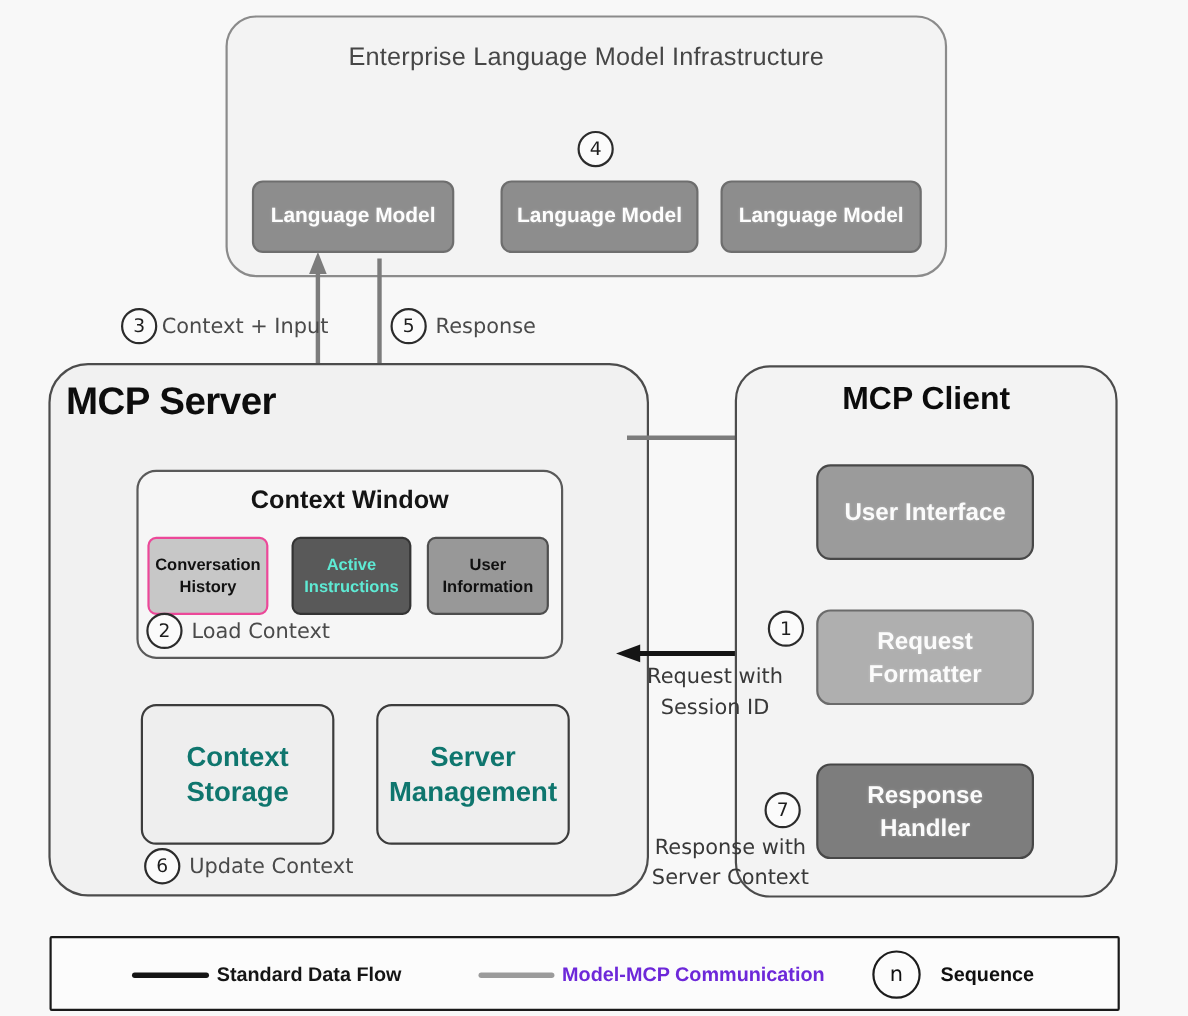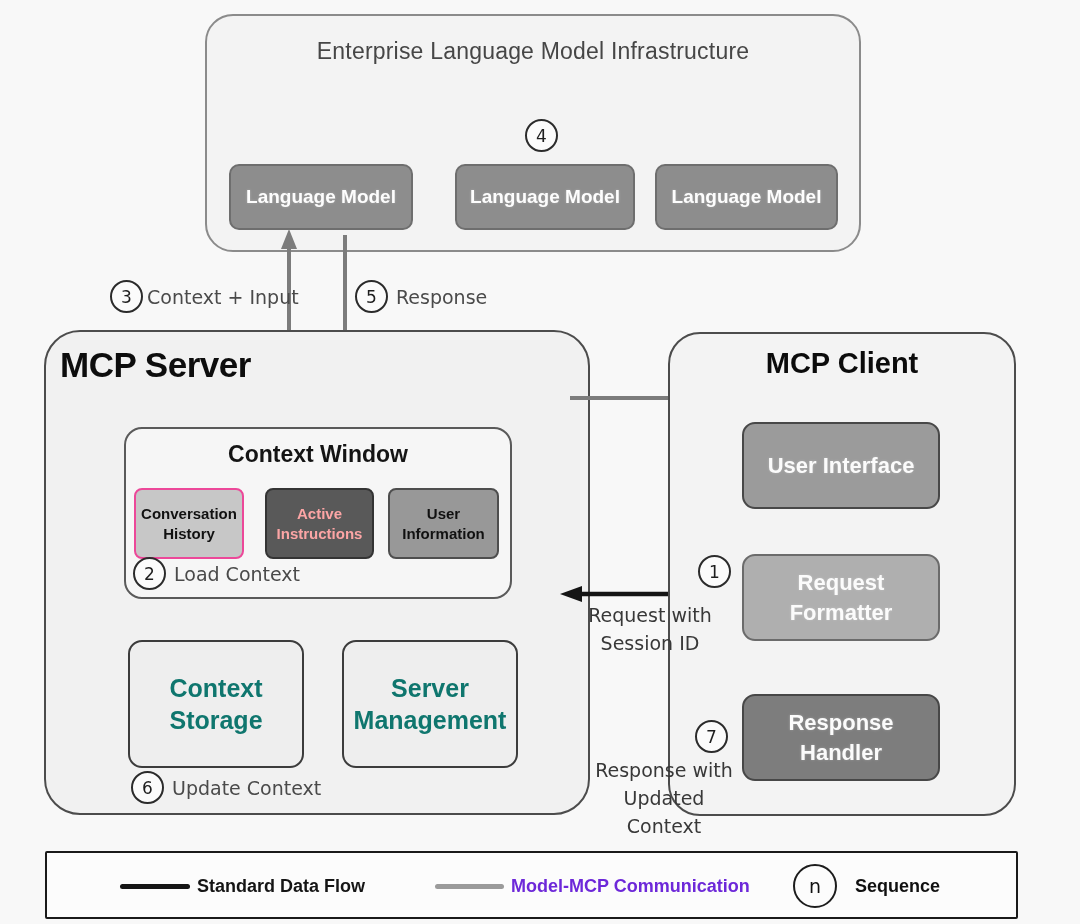--- a/index.html
+++ b/index.html
@@ -80,21 +80,21 @@
     text-align: center; font-size: 23px; font-weight: bold; color: #141414;
   }
   .cw-item {
     position: absolute; top: 59px; height: 71px;
     border-radius: 8px; box-sizing: border-box;
     display: flex; align-items: center; justify-content: center;
     text-align: center; font-size: 15px; font-weight: bold; color: #111;
     line-height: 1.3; padding: 2px 6px;
   }
   .cw-item-1 { left: 8px;   width: 110px; background: #c7c7c7; border: 2px solid #ec4899; }
-  .cw-item-2 { left: 139px; width: 109px; background: #595959; border: 2px solid #343434; color: #fca5a5; }
+  .cw-item-2 { left: 139px; width: 109px; background: #595959; border: 2px solid #343434; color: #5eead4; }
   .cw-item-3 { left: 262px; width: 111px; background: #989898; border: 2px solid #4e4e4e; }
 
   .storage-box {
     position: absolute; top: 308px; width: 176px; height: 128px;
     background: #eeeeee; border: 2.5px solid #3c3c3c; border-radius: 14px;
     box-sizing: border-box;
     display: flex; align-items: center; justify-content: center; text-align: center;
     font-size: 25px; font-weight: bold; color: #0f766e; line-height: 1.3;
     padding: 0 20px;
   }
@@ -218,21 +218,21 @@
 
   <div class="badge" style="left:698px; top:555px;">1</div>
   <div class="flow-note" style="left:583px; top:601px; width:134px;">
     <span>Request with</span>
     <span>Session ID</span>
   </div>
 
   <div class="badge" style="left:695px; top:720px;">7</div>
   <div class="flow-note" style="left:588px; top:756px; width:152px;">
     <span>Response with</span>
-    <span>Updated Context</span>
+    <span>Server Context</span>
   </div>
 
   <div class="panel legend">
     <div class="legend-line legend-line-black"></div>
     <div class="legend-text legend-text-black">Standard Data Flow</div>
     <div class="legend-line legend-line-gray"></div>
     <div class="legend-text legend-text-gray">Model-MCP Communication</div>
     <div class="legend-badge">n</div>
     <div class="legend-text legend-text-seq">Sequence</div>
   </div>

